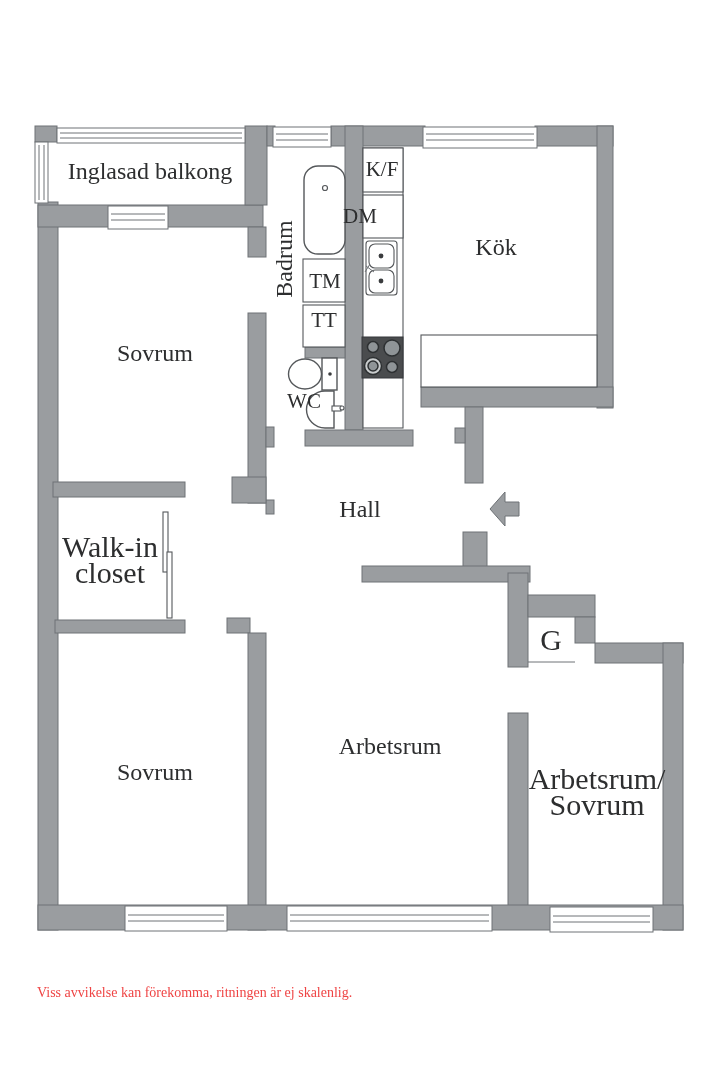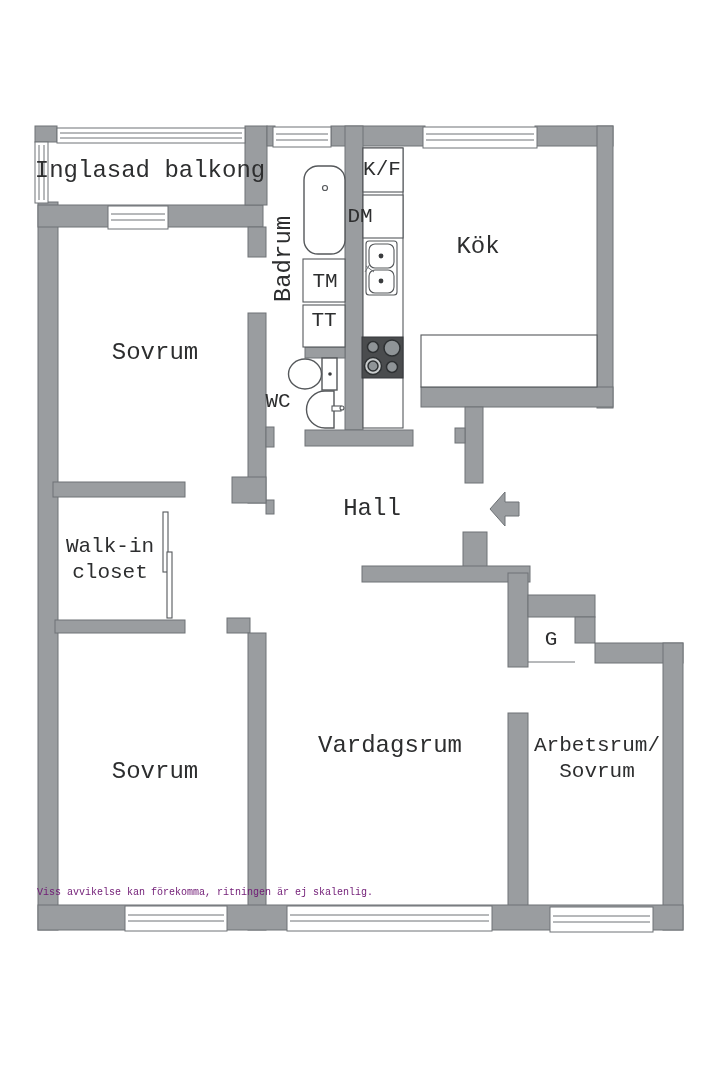--- a/index.html
+++ b/index.html
@@ -5,45 +5,45 @@
   :root{
     --wall:#9a9da0;
     --wall-outline:#6e7276;
     --text:#2d2e2f;
     --stove:#4a4c4e;
     --background:#ffffff;
   }
   html,body{margin:0;padding:0;background:var(--background);}
   #stage{
     position:relative;width:720px;height:1080px;background:var(--background);
-    font-family:Liberation Mono, monospace;color:var(--text);
+    font-family:Liberation Serif, serif;color:var(--text);
     overflow:hidden;
   }
   #plan-svg{position:absolute;left:0;top:0;}
   .wall{fill:var(--wall);stroke:var(--wall-outline);stroke-width:1;}
   .win{fill:#fff;stroke:var(--wall-outline);stroke-width:1;}
   .winline{stroke:var(--wall-outline);stroke-width:1;fill:none;}
   .fx{fill:#fff;stroke:#55585b;stroke-width:1.4;}
   .fxthin{fill:#fff;stroke:#55585b;stroke-width:1.1;}
   .stove{fill:var(--stove);stroke:#35373a;stroke-width:1;}
   .burner{fill:#8f9497;stroke:#2d3032;stroke-width:1.5;}
   .burner-ring{fill:#c9cccd;stroke:#2d3032;stroke-width:1.5;}
   .dot{fill:none;stroke:#55585b;stroke-width:1.2;}
   .darkdot{fill:#3a3c3e;}
   .arrow{fill:var(--wall);stroke:var(--wall-outline);stroke-width:1;}
   .lbl{
     position:absolute;transform:translate(-50%,-50%);
     font-size:24px;line-height:26px;white-space:nowrap;text-align:center;
   }
   .lbl-sm{font-size:21px;line-height:23px;}
-  .lbl-md{font-size:21px;line-height:26px;}
+  .lbl-md{font-size:30px;line-height:26px;}
   .v-label{transform:translate(-50%,-50%) rotate(-90deg);}
   .lbl span{display:block;}
   #footer-note{
-    position:absolute;left:37px;top:880px;font-size:10px;color:#701a75;
+    position:absolute;left:37px;top:980px;font-size:14px;color:#ef4444;
     transform:none;white-space:nowrap;
   }
 </style>
 </head>
 <body>
 
 <div id="stage">
 
   <svg id="plan-svg" width="720" height="1080" viewBox="0 0 720 1080">
 
@@ -180,36 +180,36 @@
   <div class="lbl v-label" style="left:284px;top:259px">Badrum</div>
 
   <div class="lbl lbl-sm" style="left:382px;top:169px">K/F</div>
 
   <div class="lbl lbl-sm" style="left:360px;top:216px">DM</div>
 
   <div class="lbl lbl-sm" style="left:325px;top:281px">TM</div>
 
   <div class="lbl lbl-sm" style="left:324px;top:320px">TT</div>
 
-  <div class="lbl lbl-sm" style="left:278px;top:401px">WC</div>
-
-  <div class="lbl" style="left:478px;top:247px">Kök</div>
-
-  <div class="lbl" style="left:372px;top:509px">Hall</div>
+  <div class="lbl lbl-sm" style="left:304px;top:401px">WC</div>
+
+  <div class="lbl" style="left:496px;top:247px">Kök</div>
+
+  <div class="lbl" style="left:360px;top:509px">Hall</div>
 
   <div class="lbl lbl-md" style="left:110px;top:560px">
     <span>Walk-in</span>
     <span>closet</span>
   </div>
 
-  <div class="lbl" style="left:390px;top:746px">Vardagsrum</div>
+  <div class="lbl" style="left:390px;top:746px">Arbetsrum</div>
 
   <div class="lbl" style="left:155px;top:772px">Sovrum</div>
 
-  <div class="lbl lbl-md" style="left:597px;top:759px">
+  <div class="lbl lbl-md" style="left:597px;top:792px">
     <span>Arbetsrum/</span>
     <span>Sovrum</span>
   </div>
 
   <div class="lbl lbl-md" style="left:551px;top:640px">G</div>
 
   <div class="lbl" id="footer-note">Viss avvikelse kan förekomma, ritningen är ej skalenlig.</div>
 
 </div>
 

